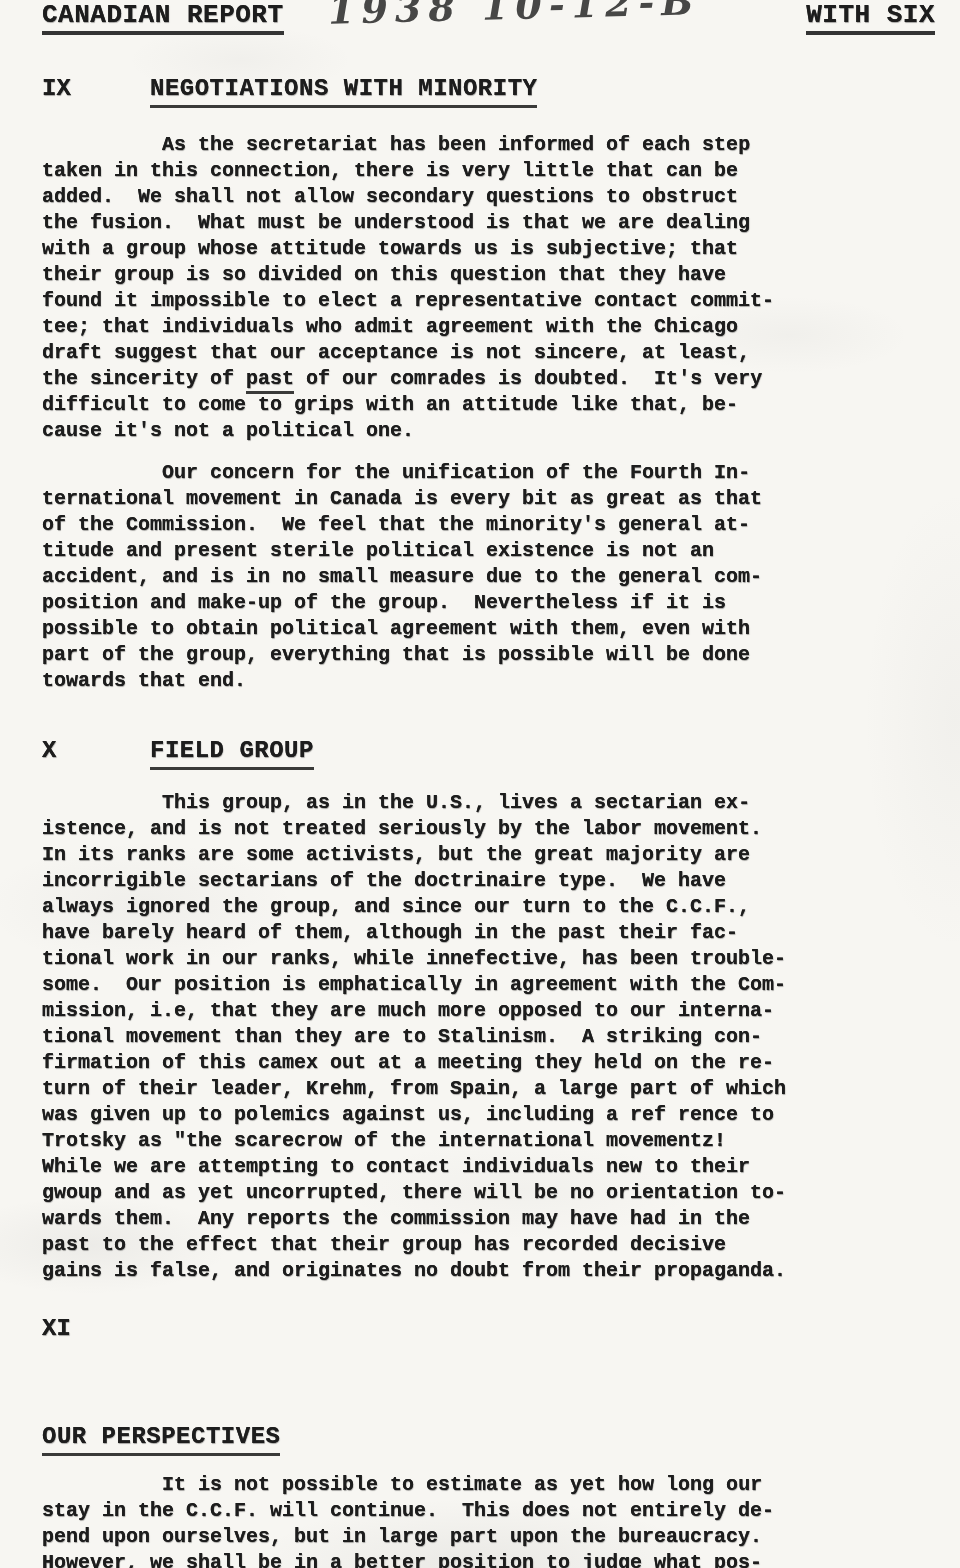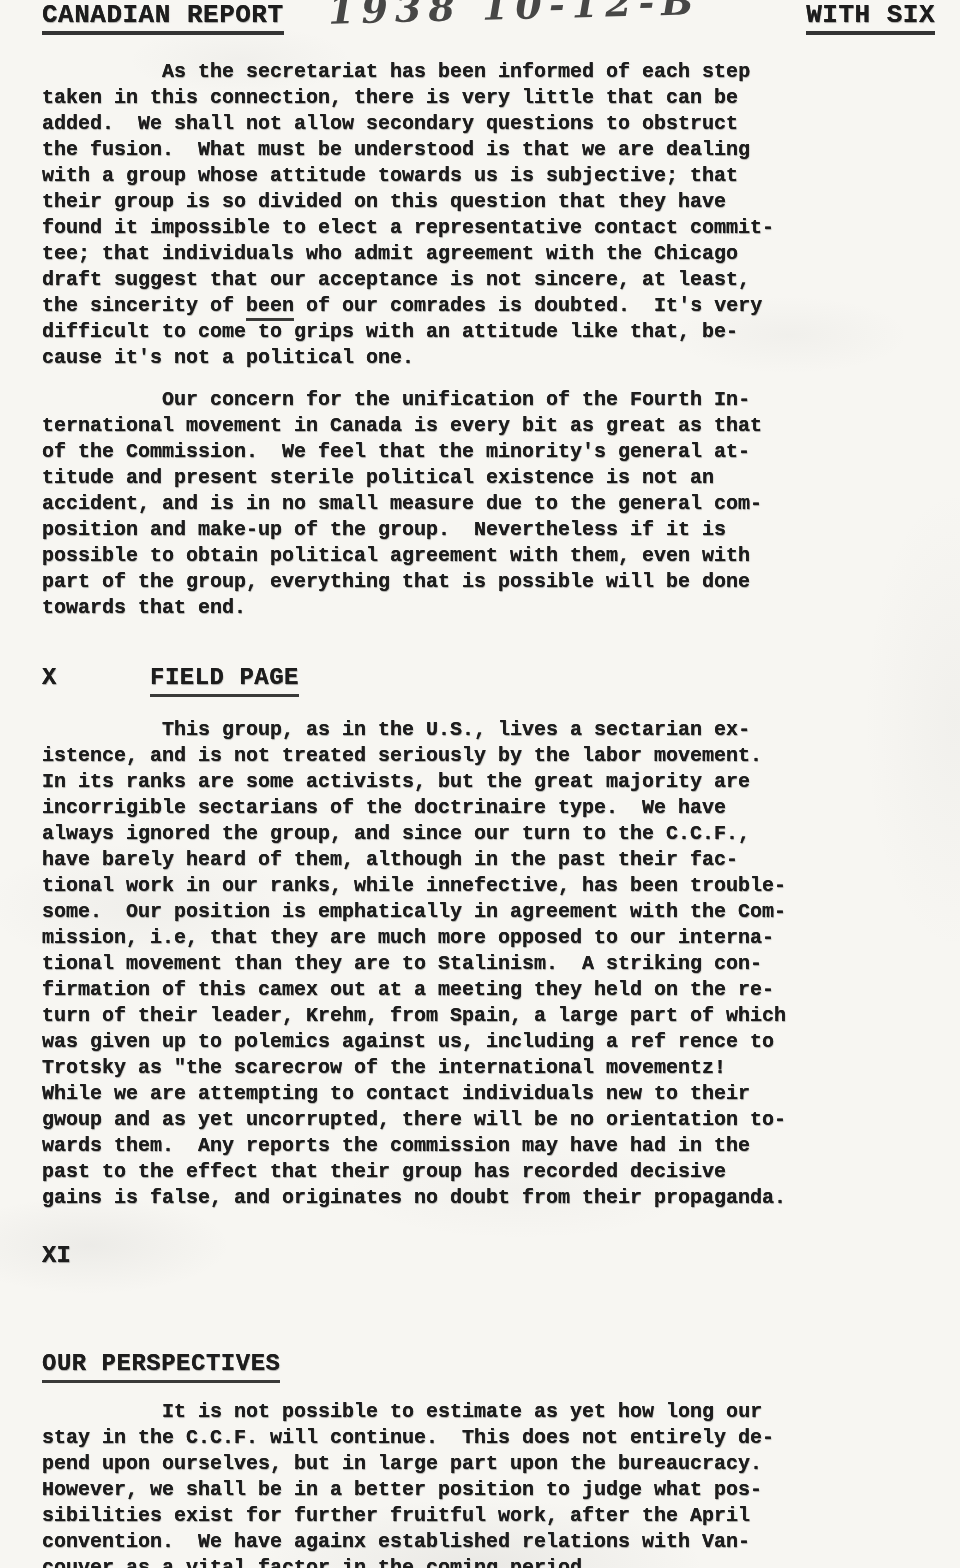--- a/index.html
+++ b/index.html
@@ -109,47 +109,51 @@
 
   <div class="handwriting">1938 10-12-B</div>
 
   <div class="content">
 
     <div class="header ink">
       <span class="hdr-title">CANADIAN REPORT</span>
       <span class="hdr-title">WITH SIX</span>
     </div>
 
+    <div class="sec-head ink" id="sec-ix">
+      <span class="sec-num">IX</span>
+      <span class="sec-title">NEGOTIATIONS WITH MINORITY</span>
+    </div>
 
     <p class="para ink" id="para-ix-1"><span>          As the secretariat has been informed of each step
 taken in this connection, there is very little that can be
 added.  We shall not allow secondary questions to obstruct
 the fusion.  What must be understood is that we are dealing
 with a group whose attitude towards us is subjective; that
 their group is so divided on this question that they have
 found it impossible to elect a representative contact commit-
 tee; that individuals who admit agreement with the Chicago
 draft suggest that our acceptance is not sincere, at least,
-the sincerity of </span><span class="uword">been</span><span> of our comrades is doubted.  It's very
+the sincerity of </span><span class="uword">past</span><span> of our comrades is doubted.  It's very
 difficult to come to grips with an attitude like that, be-
 cause it's not a political one.</span></p>
 
     <p class="para ink" id="para-ix-2"><span>          Our concern for the unification of the Fourth In-
 ternational movement in Canada is every bit as great as that
 of the Commission.  We feel that the minority's general at-
 titude and present sterile political existence is not an
 accident, and is in no small measure due to the general com-
 position and make-up of the group.  Nevertheless if it is
 possible to obtain political agreement with them, even with
 part of the group, everything that is possible will be done
 towards that end.</span></p>
 
     <div class="sec-head ink" id="sec-x">
       <span class="sec-num">X</span>
-      <span class="sec-title">FIELD PAGE</span>
+      <span class="sec-title">FIELD GROUP</span>
     </div>
 
     <p class="para ink" id="para-x-1"><span>          This group, as in the U.S., lives a sectarian ex-
 istence, and is not treated seriously by the labor movement.
 In its ranks are some activists, but the great majority are
 incorrigible sectarians of the doctrinaire type.  We have
 always ignored the group, and since our turn to the C.C.F.,
 have barely heard of them, although in the past their fac-
 tional work in our ranks, while innefective, has been trouble-
 some.  Our position is emphatically in agreement with the Com-

